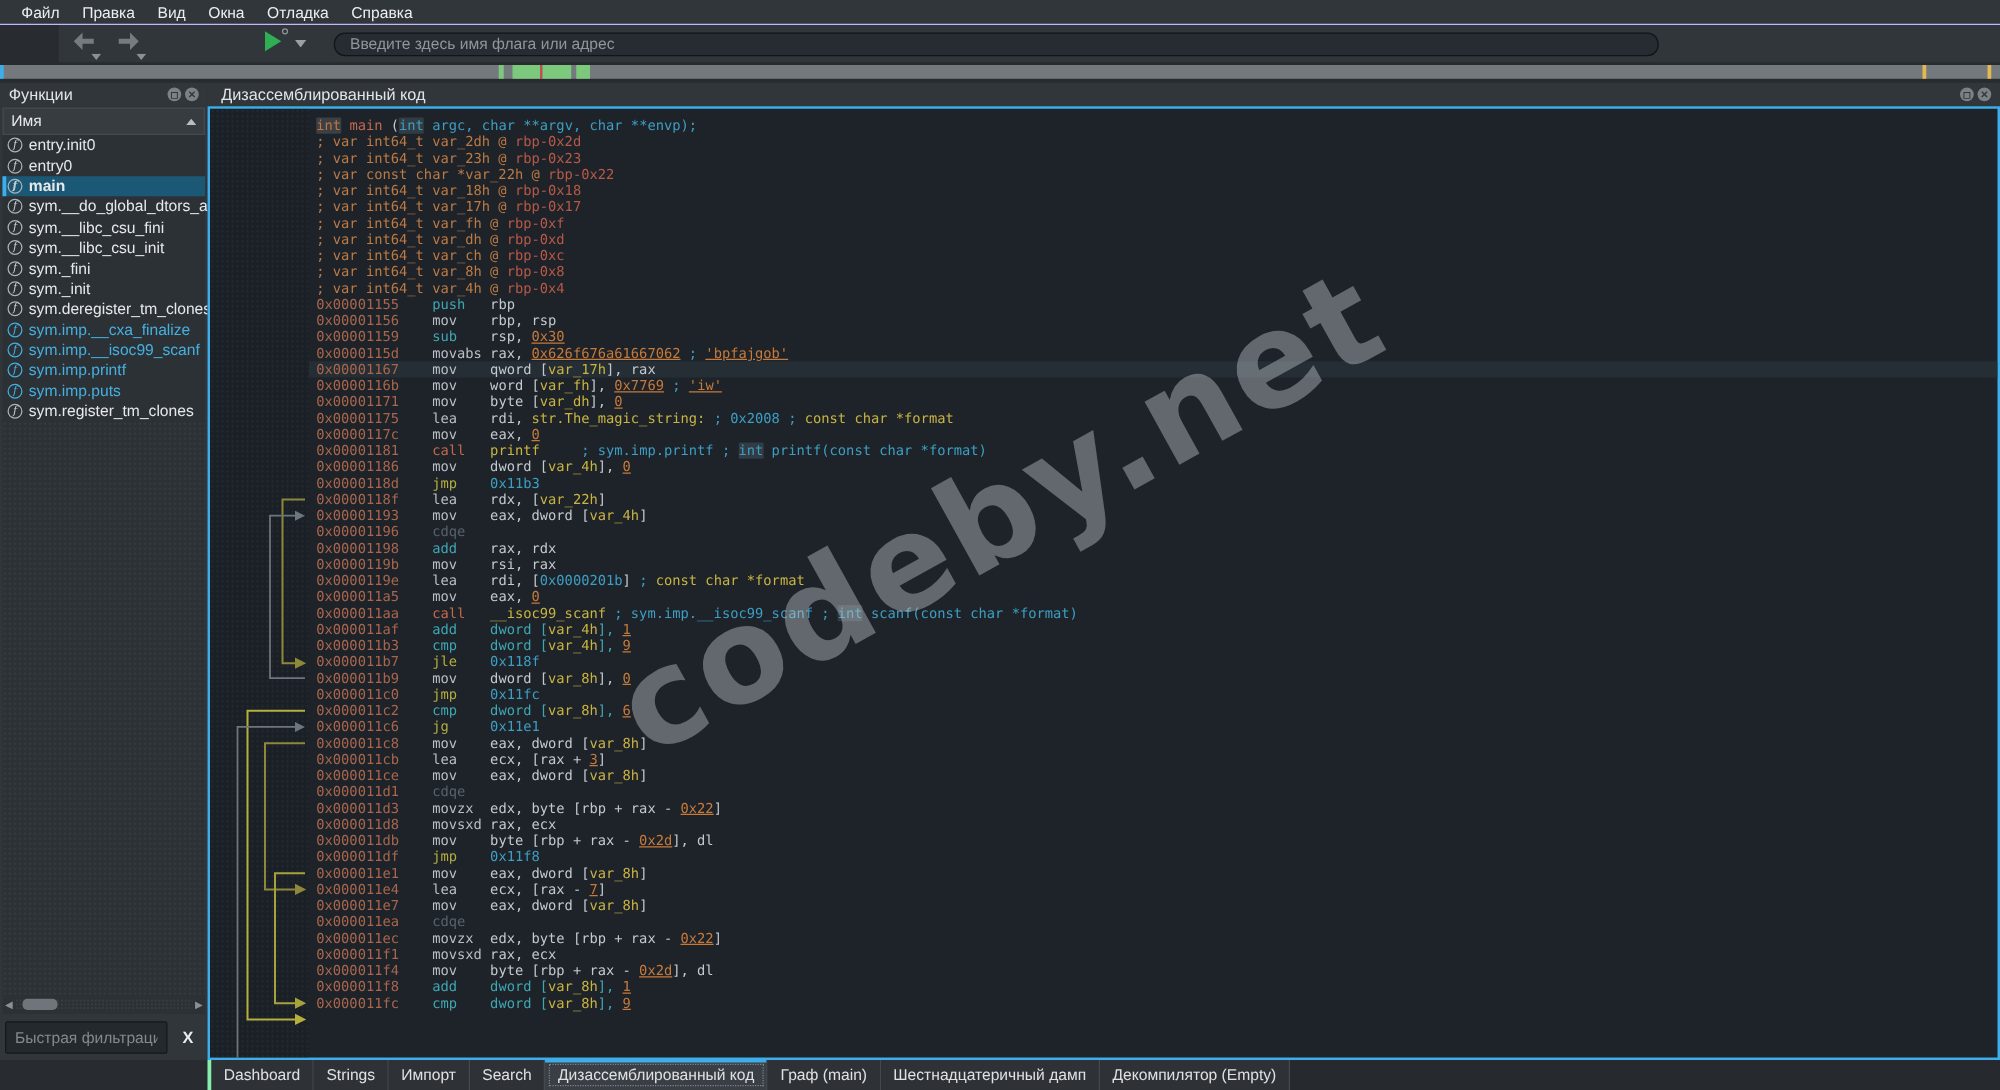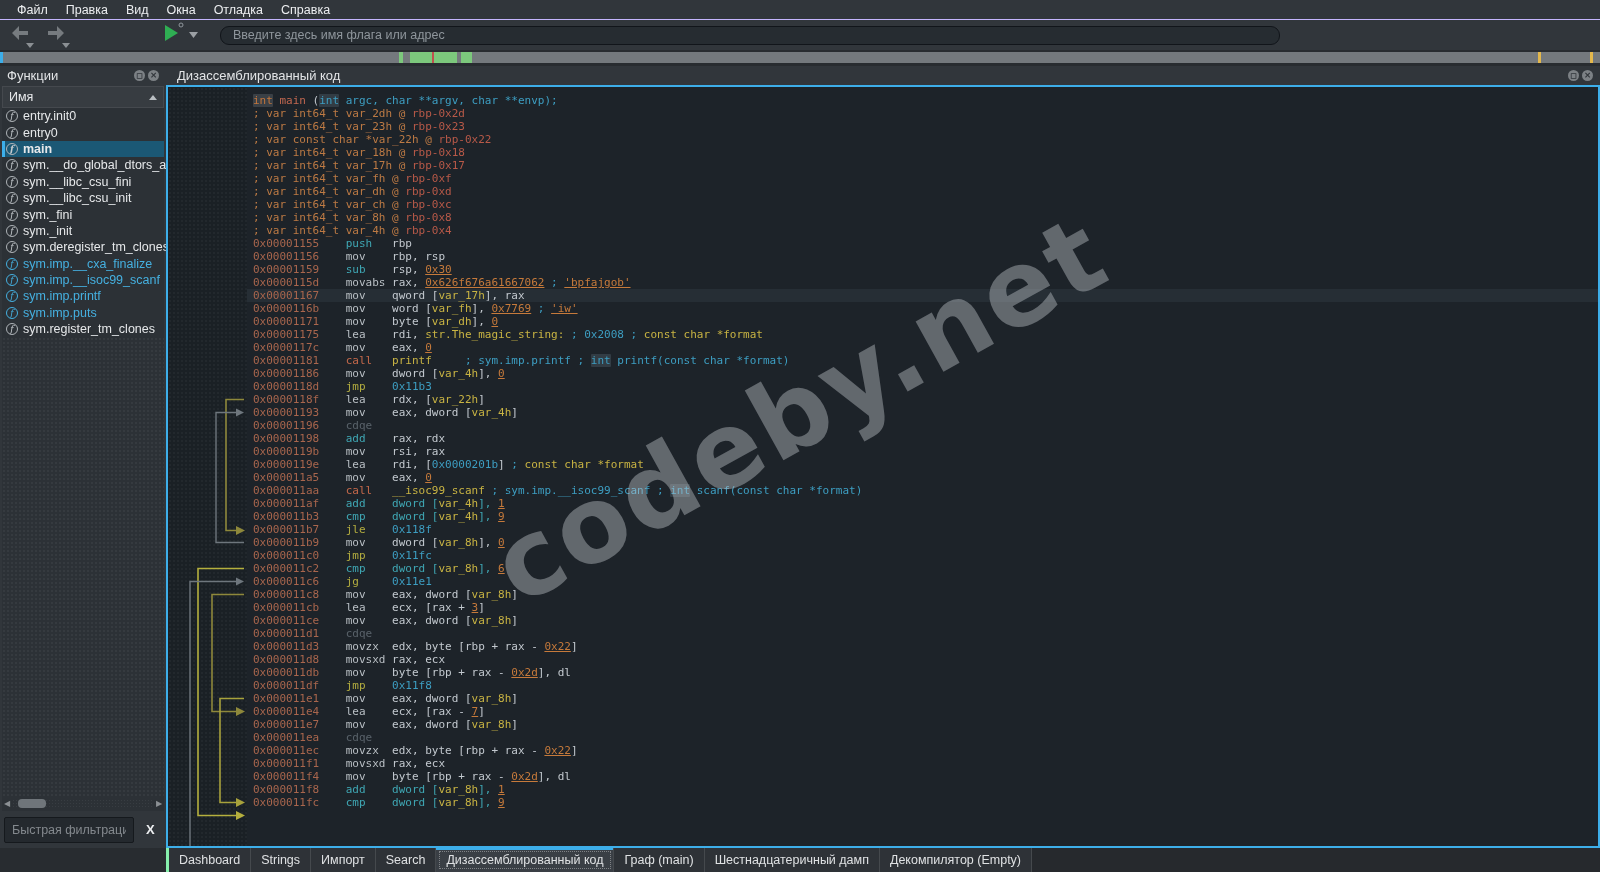--- a/index.html
+++ b/index.html
@@ -11,21 +11,21 @@
   }
   *{margin:0;padding:0;box-sizing:border-box;}
   html,body{width:1600px;height:872px;overflow:hidden;}
   body{background:var(--bg-gap);font-family:"Liberation Sans",sans-serif;color:var(--text);position:relative;}
 
   
   .menubar{height:20px;background:var(--bg-window);display:flex;align-items:center;padding-left:8px;border-bottom:1px solid #c4b5fd;}
   .menubar .mi{font-size:12.5px;padding:2px 9px;color:#eceef0;cursor:default;}
 
   
-  .toolbar{height:30px;background:var(--bg-window);display:flex;align-items:center;position:relative;}
+  .toolbar{height:30px;background:var(--bg-window);display:flex;align-items:center;position:relative;margin-left:47px;}
   .navgrp{display:flex;align-items:flex-start;margin-left:10px;gap:14px;}
   .navbtn{position:relative;width:22px;height:20px;opacity:.85;}
   .navbtn svg{display:block;}
   .caret{position:absolute;right:-2px;bottom:-3px;}
   .playgrp{display:flex;align-items:center;margin-left:96px;gap:10px;position:relative;}
   .omnibox{margin-left:22px;width:1060px;height:19px;background:#262c31;border:1px solid #11151a;border-radius:9px;display:flex;align-items:center;padding:0 12px;}
   .omnibox input{background:transparent;border:none;outline:none;color:#cfd3d7;font-size:12.5px;width:100%;font-family:"Liberation Sans",sans-serif;}
   .omnibox input::placeholder{color:#8f969c;}
 
   

